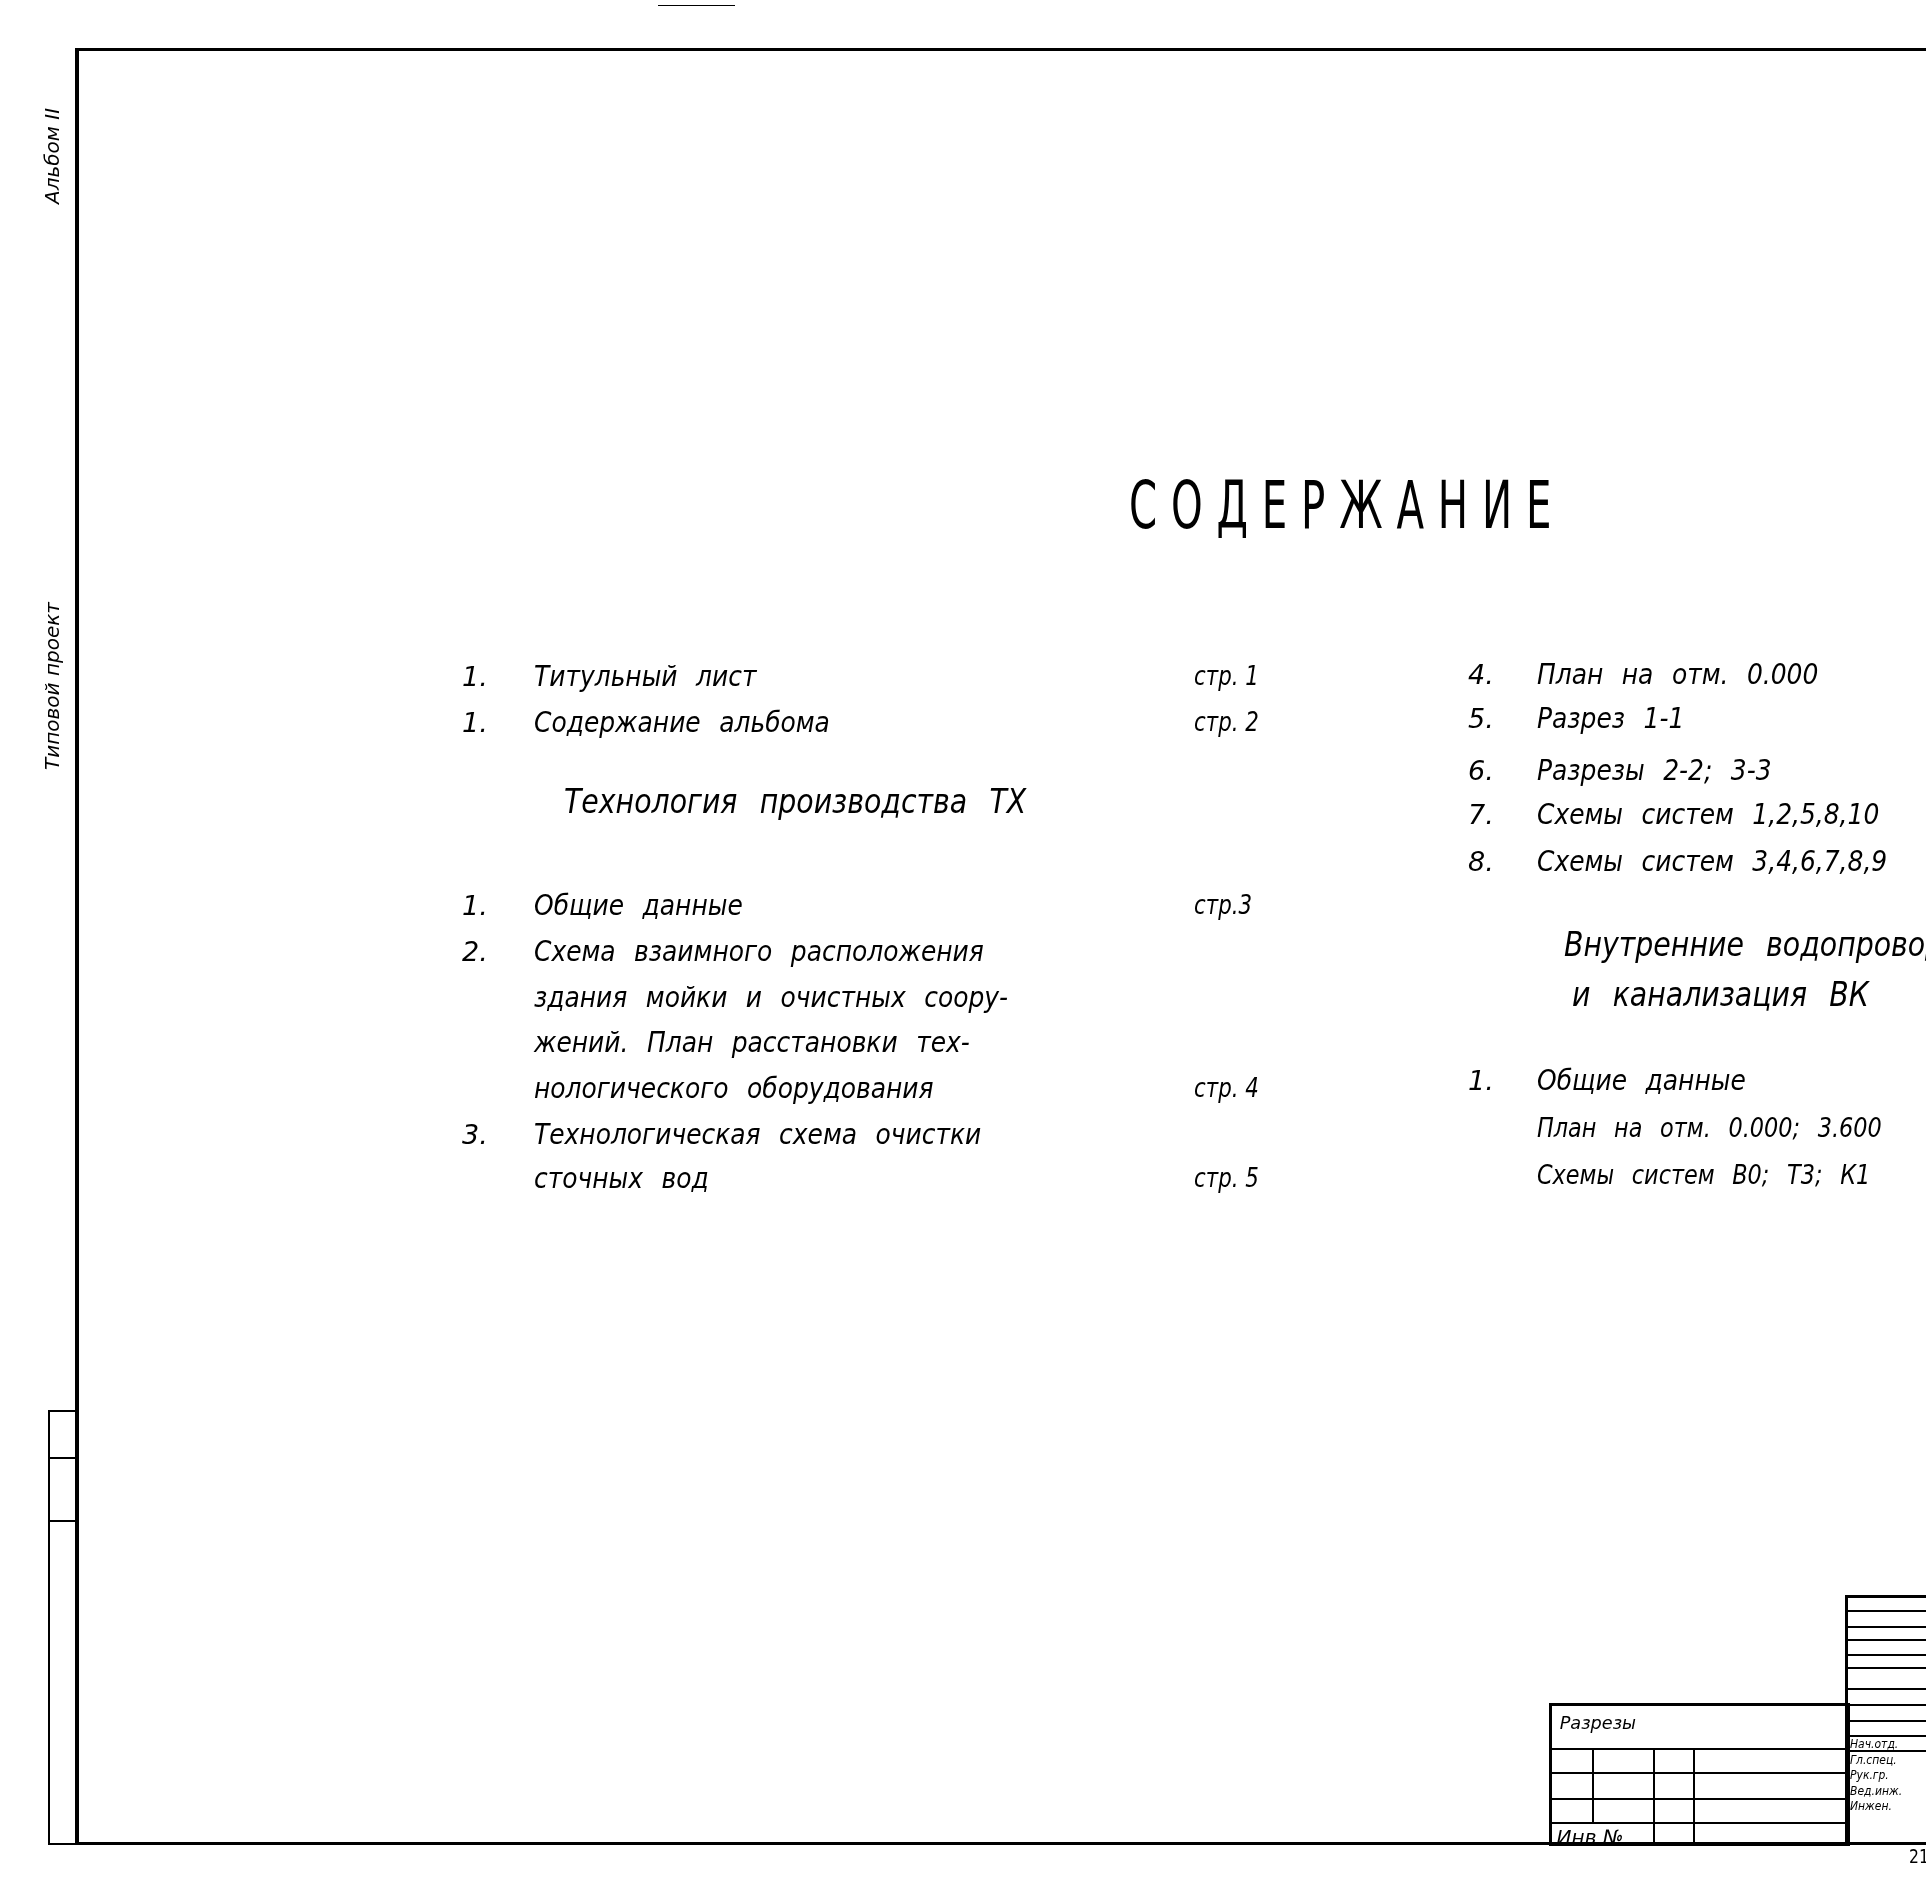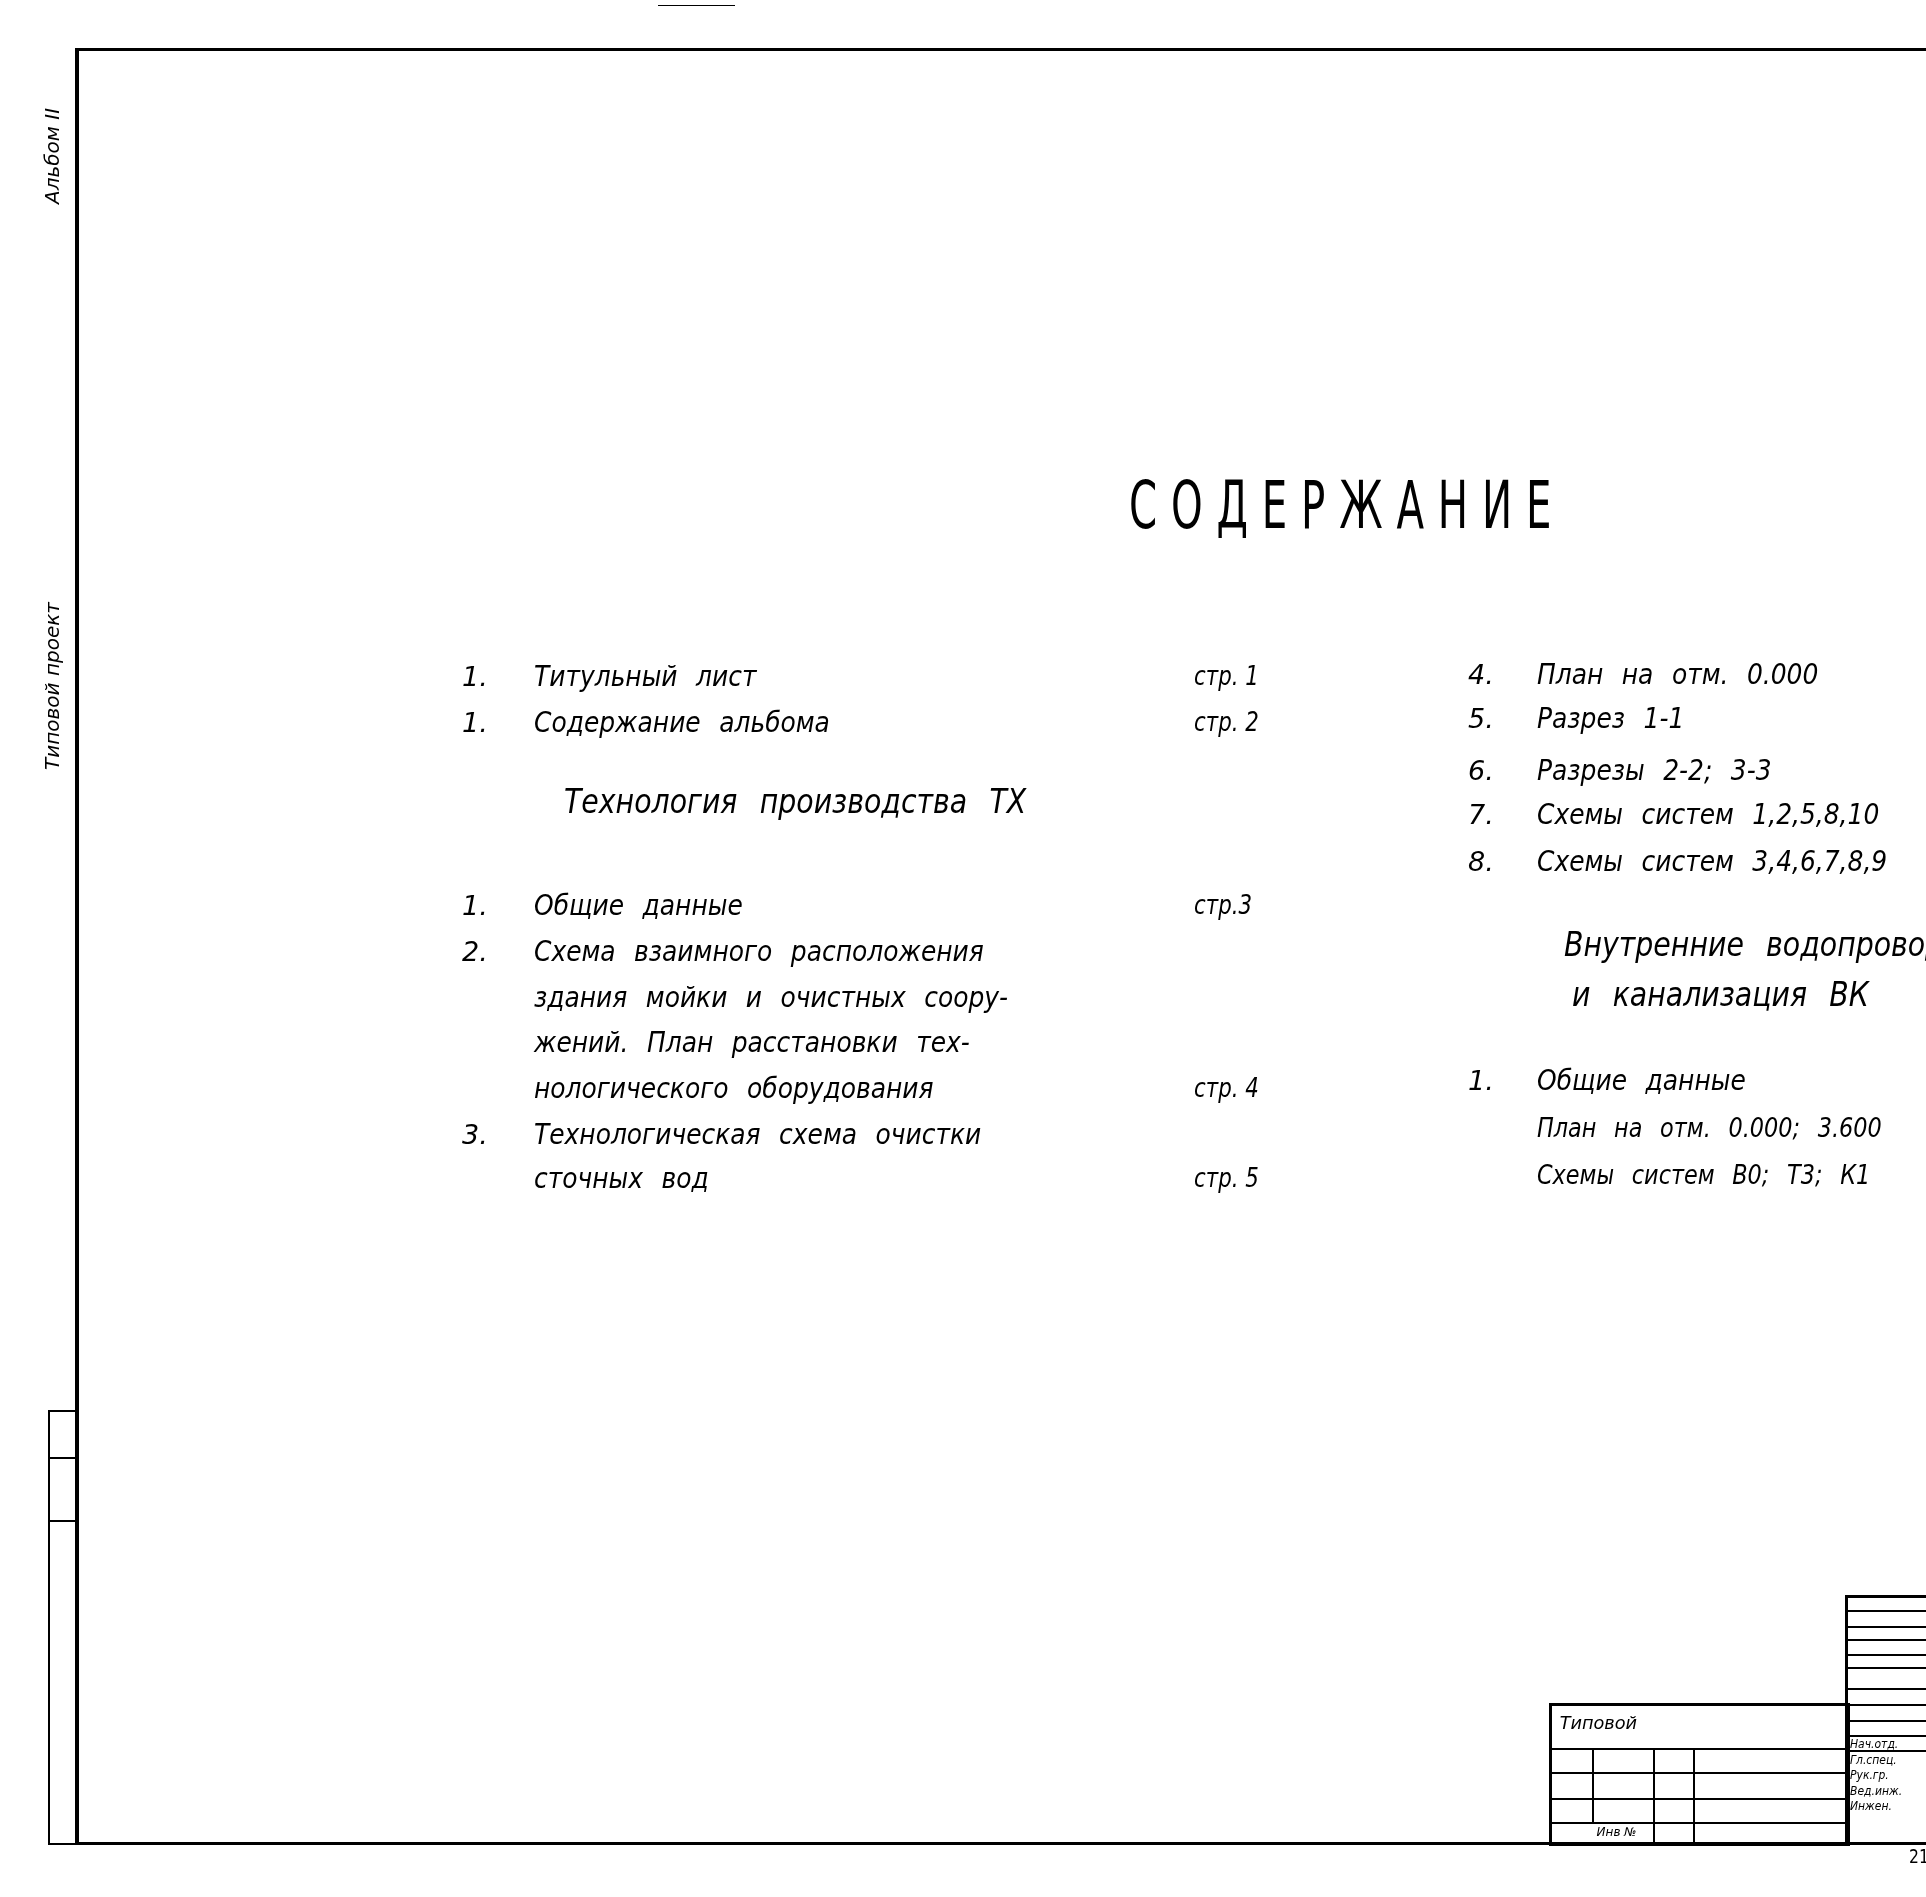--- a/index.html
+++ b/index.html
@@ -111,29 +111,29 @@
     <span class="txt" style="left:1537px;top:1063px;">Общие данные</span>
     <span class="txt" style="left:1537px;top:1111px;font-size:26px;">План на отм. 0.000; 3.600</span>
     <span class="txt" style="left:1537px;top:1158px;font-size:26px;">Схемы систем В0; Т3; К1</span>
 
   </div>
 </div>
 
 <div>
 
   <div class="tb" style="left:1549px;top:1703px;width:301px;height:143px;">
-    <span class="tbtext" style="left:7.7px;top:7px;font-size:17.7px;">Типовой</span>
+    <span class="tbtext" style="left:7.7px;top:7px;font-size:17.7px;">Разрезы</span>
     <div class="line" style="left:0;top:42px;width:297px;height:2.3px;"></div>
     <div class="line" style="left:0;top:66px;width:297px;height:1.5px;"></div>
     <div class="line" style="left:0;top:92px;width:297px;height:1.5px;"></div>
     <div class="line" style="left:0;top:116px;width:297px;height:1.5px;"></div>
     <div class="line" style="left:40px;top:42px;width:1.5px;height:75px;"></div>
     <div class="line" style="left:101px;top:42px;width:1.5px;height:98px;"></div>
     <div class="line" style="left:141px;top:42px;width:1.5px;height:98px;"></div>
-    <span class="tbtext" style="left:4.6px;top:119px;font-size:12px;margin-left:40px;">Инв №</span>
+    <span class="tbtext" style="left:4.6px;top:119px;font-size:20px;">Инв №</span>
   </div>
 
   <div class="tb" style="left:1845px;top:1595px;width:847px;height:250px;">
 
     <div class="line" style="left:0;top:12.3px;width:210px;height:1.5px;"></div>
     <div class="line" style="left:0;top:28px;width:210px;height:1.5px;"></div>
     <div class="line" style="left:0;top:41px;width:210px;height:1.5px;"></div>
     <div class="line" style="left:0;top:56px;width:210px;height:1.5px;"></div>
     <div class="line" style="left:0;top:69px;width:210px;height:1.9px;"></div>
     <div class="line" style="left:0;top:90px;width:210px;height:1.5px;"></div>

